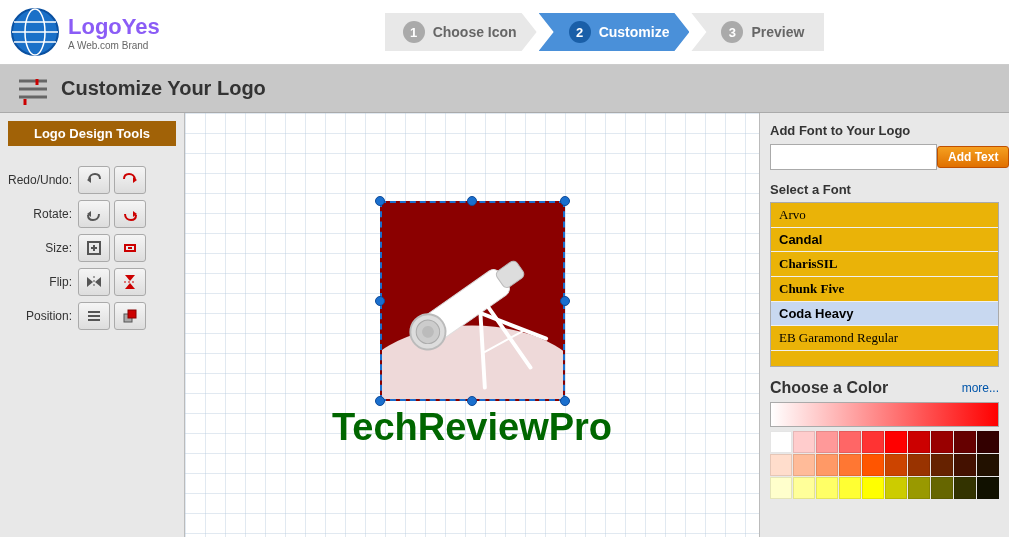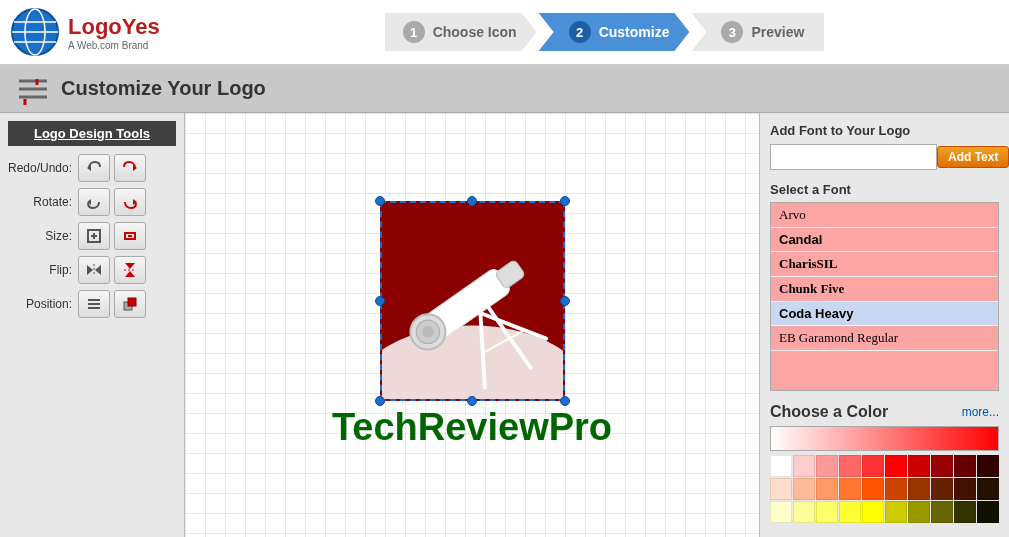--- a/index.html
+++ b/index.html
@@ -131,28 +131,27 @@
 
     
     #left-panel {
       width: 185px;
       background: #e8e8e8;
       border-right: 1px solid #bbb;
       padding: 8px;
       flex-shrink: 0;
     }
     #tools-title {
-      background: #404040;
+      background: #a16207;
       color: white;
       text-align: center;
       padding: 5px 0;
       font-weight: bold;
       font-size: 13px;
-      margin-bottom: 8px;
-      text-decoration: underline;
+      margin-bottom: 20px;
     }
     .tool-row {
       display: flex;
       align-items: center;
       margin-bottom: 6px;
     }
     .tool-label {
       width: 70px;
       font-size: 12px;
       color: #333;
@@ -287,23 +286,23 @@
     #font-section {
       margin-bottom: 12px;
     }
     #font-title {
       font-size: 13px;
       font-weight: bold;
       color: #333;
       margin-bottom: 5px;
     }
     #font-list {
-      background: #fca5a5;
+      background: #eab308;
       border: 1px solid #aaa;
-      height: 189px;
+      height: 165px;
       overflow-y: scroll;
     }
     .font-item {
       padding: 4px 8px;
       font-size: 13px;
       cursor: pointer;
       border-bottom: 1px solid #f0f0f0;
     }
     .font-item.selected { background: #c8d8f0; }
     .font-arvo { font-family: serif; font-weight: normal; }
@@ -361,21 +360,21 @@
 <div id="header">
   <div id="logo-area">
     <svg id="logo-icon" viewBox="0 0 50 50">
       <circle cx="25" cy="25" r="23" fill="#1a70c8" stroke="#0a50a0" stroke-width="2"></circle>
       <ellipse cx="25" cy="25" rx="10" ry="23" fill="none" stroke="white" stroke-width="1.5"></ellipse>
       <line x1="2" y1="25" x2="48" y2="25" stroke="white" stroke-width="1.5"></line>
       <line x1="4" y1="15" x2="46" y2="15" stroke="white" stroke-width="1.5"></line>
       <line x1="4" y1="35" x2="46" y2="35" stroke="white" stroke-width="1.5"></line>
     </svg>
     <div id="logo-text">
-      <span id="logo-name" style="font-size:22px;font-weight:bold;color:#b91c1c;font-family:'Arial Black',sans-serif;">LogoYes</span>
+      <span id="logo-name" style="font-size:22px;font-weight:bold;color:#8b5cf6;font-family:'Arial Black',sans-serif;">LogoYes</span>
       <span id="logo-sub" style="font-size:10px;color:#666;">A Web.com Brand</span>
     </div>
   </div>
 
   <div id="wizard" style="display:flex;align-items:center;flex:1;justify-content:center;">
     <div class="wizard-step step-inactive" style="background:#e8e8e8;color:#888;display:flex;align-items:center;height:38px;padding:0 20px 0 18px;clip-path:polygon(0 0, calc(100% - 15px) 0, 100% 50%, calc(100% - 15px) 100%, 0 100%);margin-right:2px;">
       <span class="step-num" style="width:22px;height:22px;border-radius:50%;background:#aaa;color:white;display:flex;align-items:center;justify-content:center;font-weight:bold;font-size:13px;margin-right:8px;">1</span>
       <span class="step-label" style="font-size:14px;font-weight:bold;color:#666;">Choose Icon</span>
     </div>
     <div class="wizard-step step-active" style="background:#4a90d9;color:white;display:flex;align-items:center;height:38px;padding:0 20px 0 30px;clip-path:polygon(0 0, calc(100% - 15px) 0, 100% 50%, calc(100% - 15px) 100%, 0 100%, 15px 50%);margin-right:2px;">

